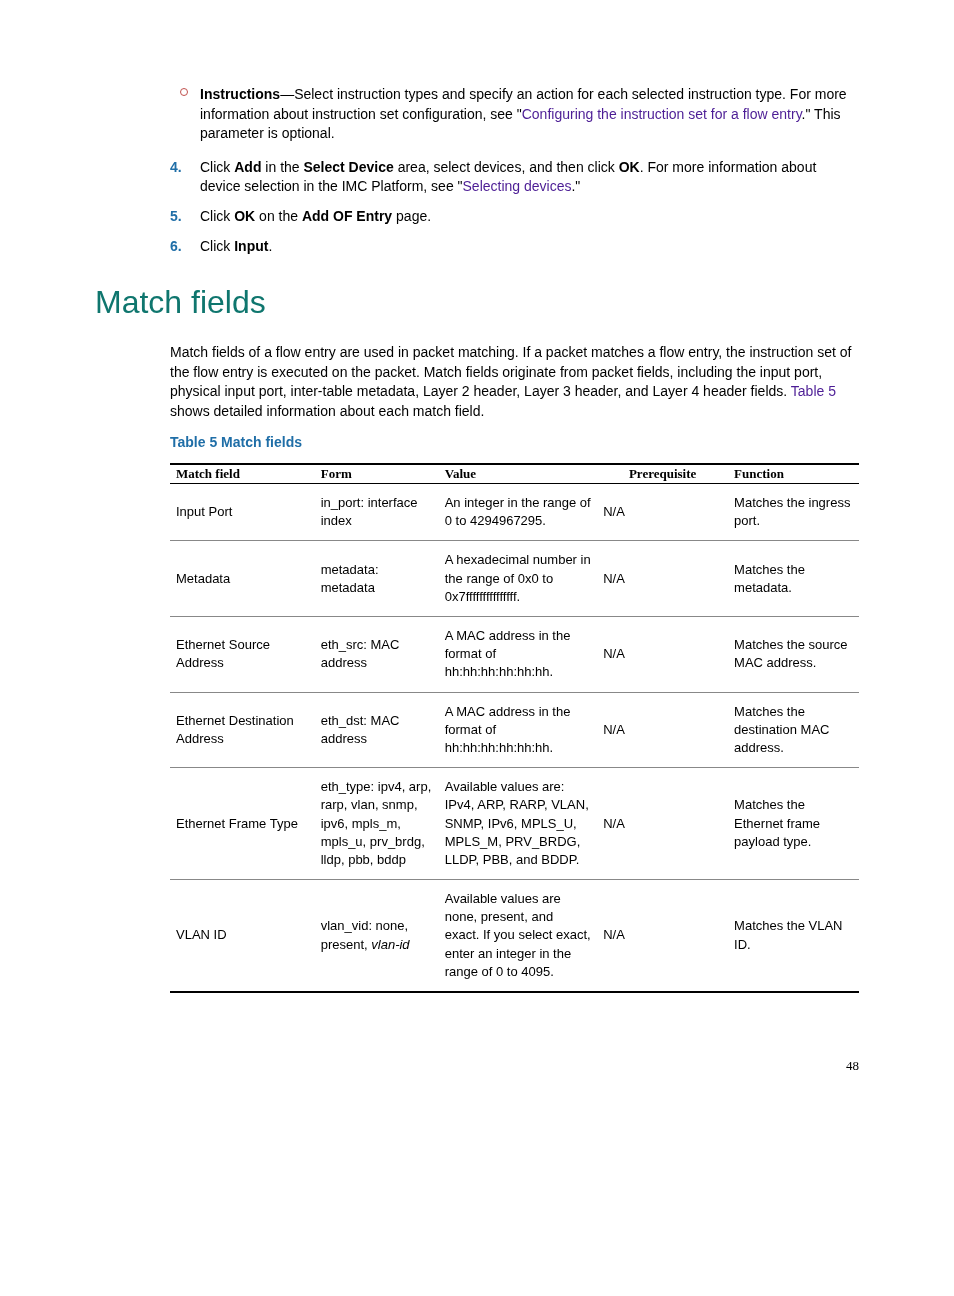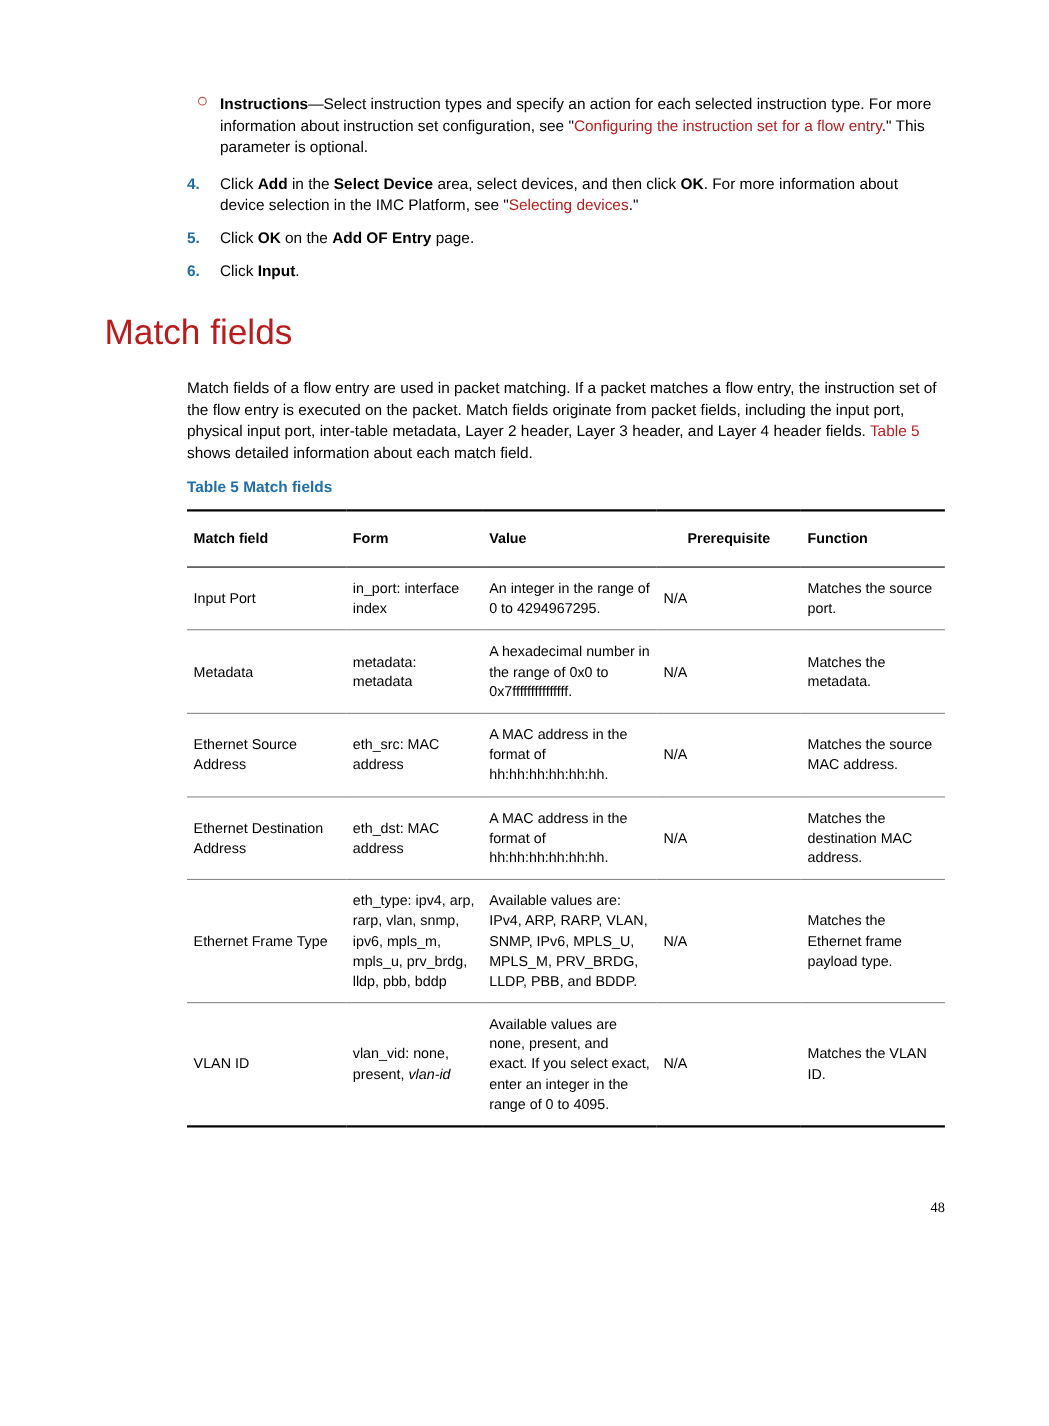--- a/index.html
+++ b/index.html
@@ -32,23 +32,23 @@
     position: relative;
     margin-bottom: 10px;
   }
   .num-item .num {
     position: absolute;
     left: -30px;
     color: #1f6ea7;
     font-weight: bold;
   }
   b, .bold { font-weight: bold; }
-  .link { color: #b91c1c; }
+  .link { color: #4c1d95; }
   h1.section {
-    color: #b91c1c;
+    color: #0f766e;
     font-weight: 300;
     font-size: 32px;
     margin: 24px 0 18px 0;
   }
   .body-para {
     margin-left: 75px;
     margin-bottom: 12px;
   }
   .table-caption {
     margin-left: 75px;
@@ -61,21 +61,22 @@
     margin-left: 75px;
     border-collapse: collapse;
     width: calc(100% - 75px);
     font-size: 13px;
   }
   th {
     text-align: left;
     font-weight: bold;
     border-top: 2px solid #000;
     border-bottom: 1.5px solid #000;
-    padding: 16px 6px;
+    padding: 0 6px;
+    font-family: Liberation Serif, serif;
   }
   td {
     border-bottom: 1px solid #888;
     padding: 10px 6px;
     vertical-align: middle;
   }
   tr:nth-last-child(1) td { border-bottom: 2px solid #000; }
   .col-1 { width: 21%; }
   .col-2 { width: 18%; }
   .col-3 { width: 23%; }
@@ -129,21 +130,21 @@
       <th class="col-4">Prerequisite</th>
       <th class="col-5">Function</th>
     </tr>
   </thead>
   <tbody id="tbody">
       <tr>
         <td>Input Port</td>
         <td>in_port: interface index</td>
         <td>An integer in the range of 0 to 4294967295.</td>
         <td>N/A</td>
-        <td>Matches the source port.</td>
+        <td>Matches the ingress port.</td>
       </tr>
       <tr>
         <td>Metadata</td>
         <td>metadata: metadata</td>
         <td>A hexadecimal number in the range of 0x0 to 0x7fffffffffffffff.</td>
         <td>N/A</td>
         <td>Matches the metadata.</td>
       </tr>
       <tr>
         <td>Ethernet Source Address</td>

